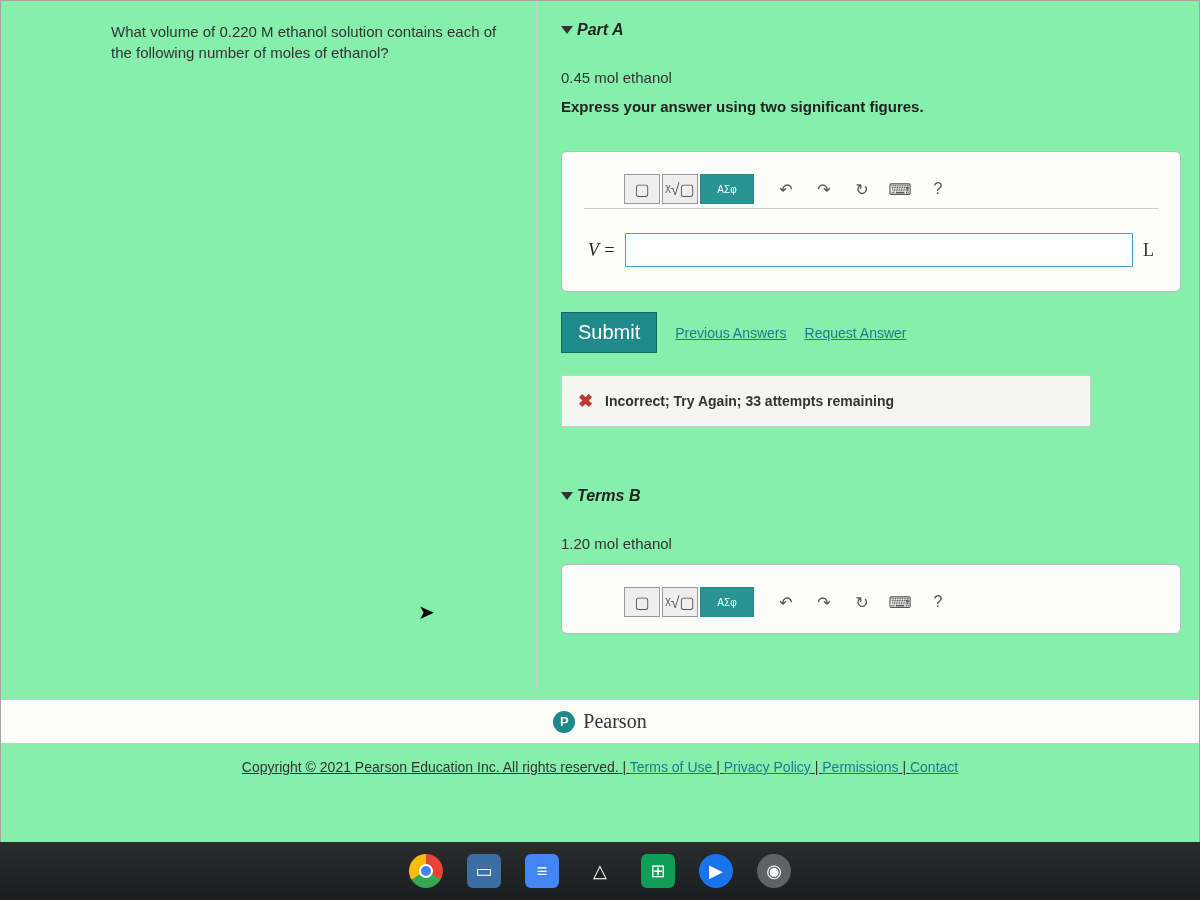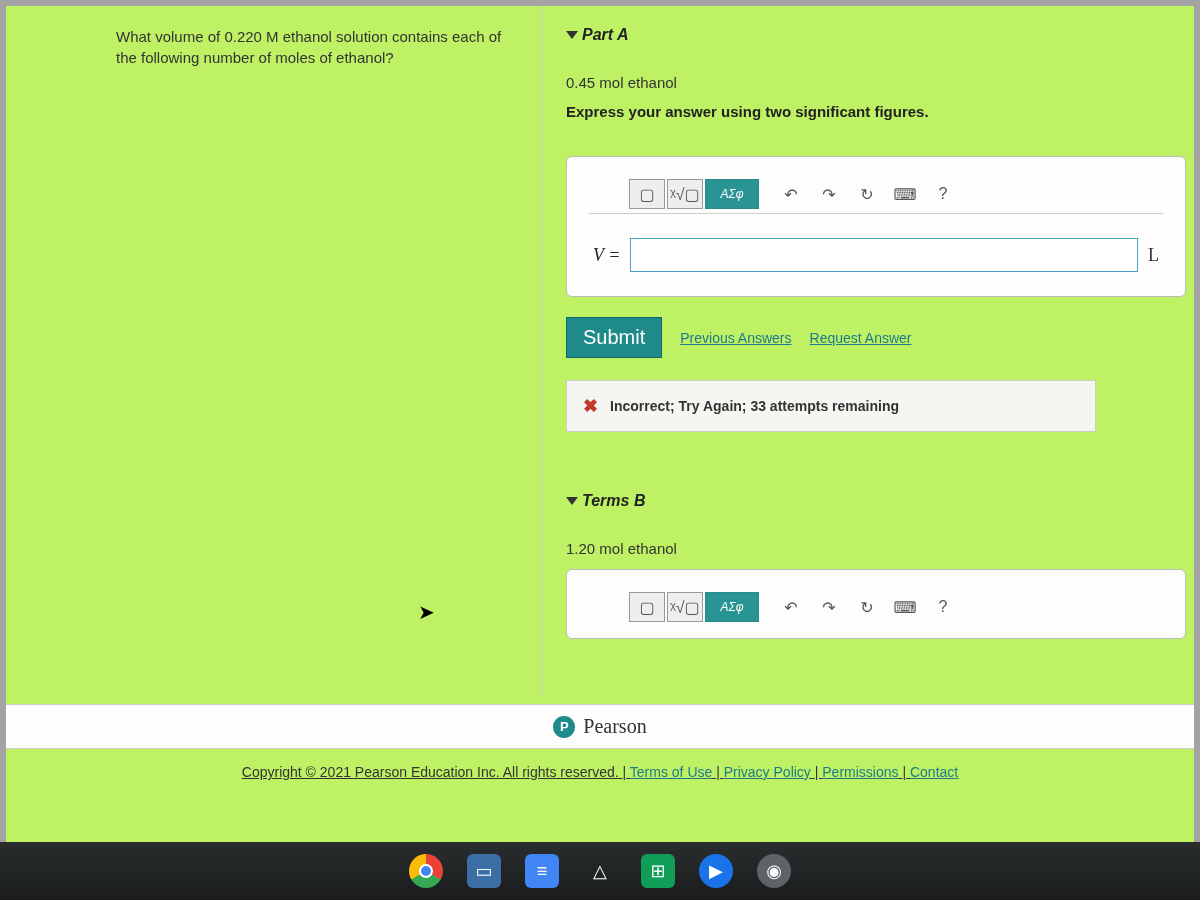--- a/index.html
+++ b/index.html
@@ -5,25 +5,25 @@
   * { box-sizing: border-box; margin: 0; padding: 0; }
   body {
     font-family: Arial, Helvetica, sans-serif;
     background: #d8dcd6;
     width: 1200px;
     height: 900px;
     position: relative;
     overflow: hidden;
   }
   .page {
-    background: #bef264;
+    background: #86efac;
     width: 1200px;
     height: 868px;
     position: relative;
-    border: 6px solid #a3a3a3;
+    border: 1px solid #a3a3a3;
   }
   .left-col {
     position: absolute;
     left: 110px;
     top: 20px;
     width: 400px;
     font-size: 15px;
     color: #333;
     line-height: 1.4;
   }
@@ -88,23 +88,22 @@
     font-size: 16px;
   }
   .tb-btn.boxed {
     border: 1px solid #999;
     background: #eee;
   }
   .tb-btn.greek {
     border: 1px solid #2a8a8a;
     background: #2a9494;
     color: #fff;
-    font-size: 12px;
+    font-size: 10px;
     width: 54px;
-    font-style: italic;
   }
   .tb-spacer { flex: 0 0 10px; }
   .answer-row {
     display: flex;
     align-items: center;
     gap: 10px;
     padding: 18px 4px 6px 4px;
   }
   .veq {
     font-style: italic;

